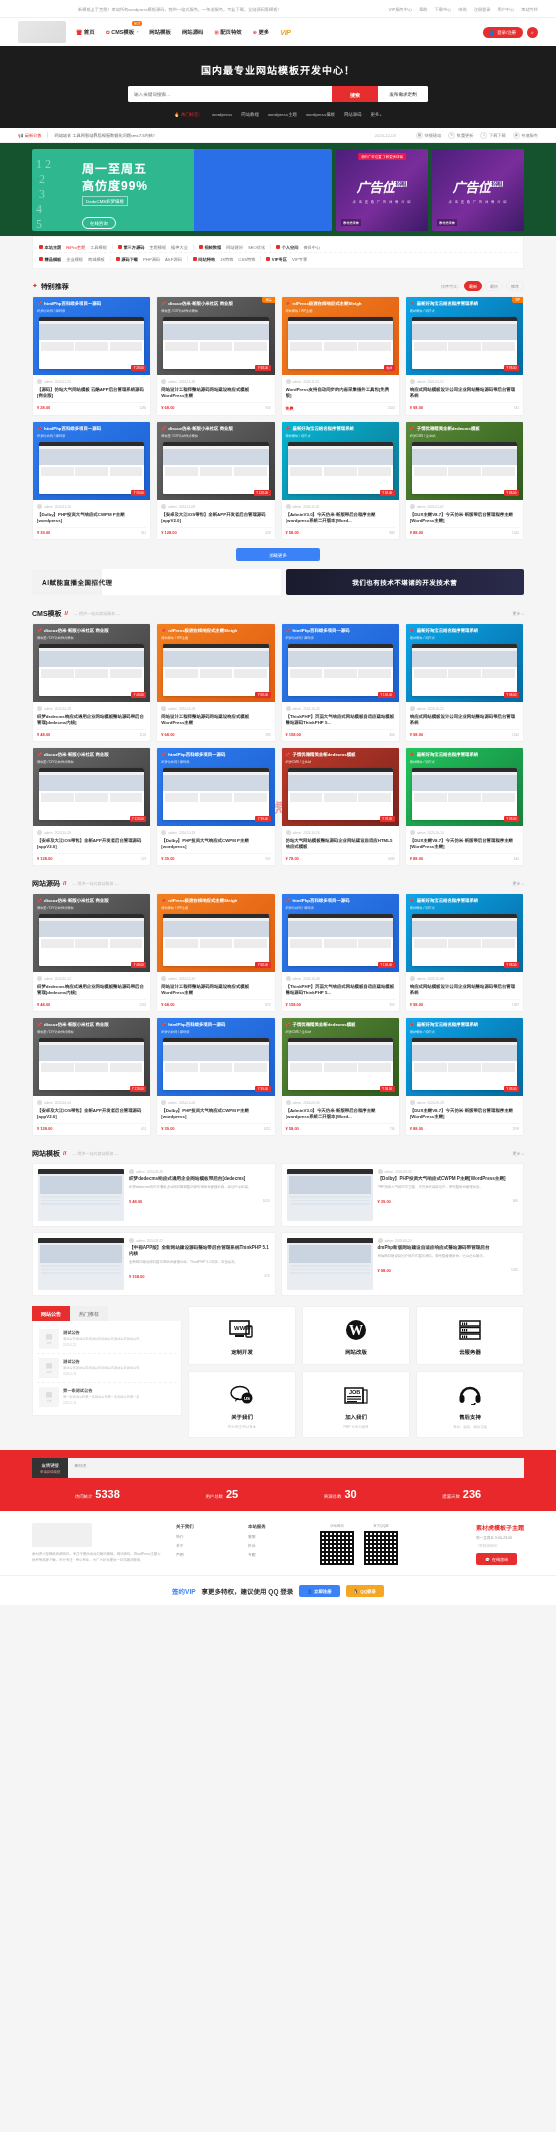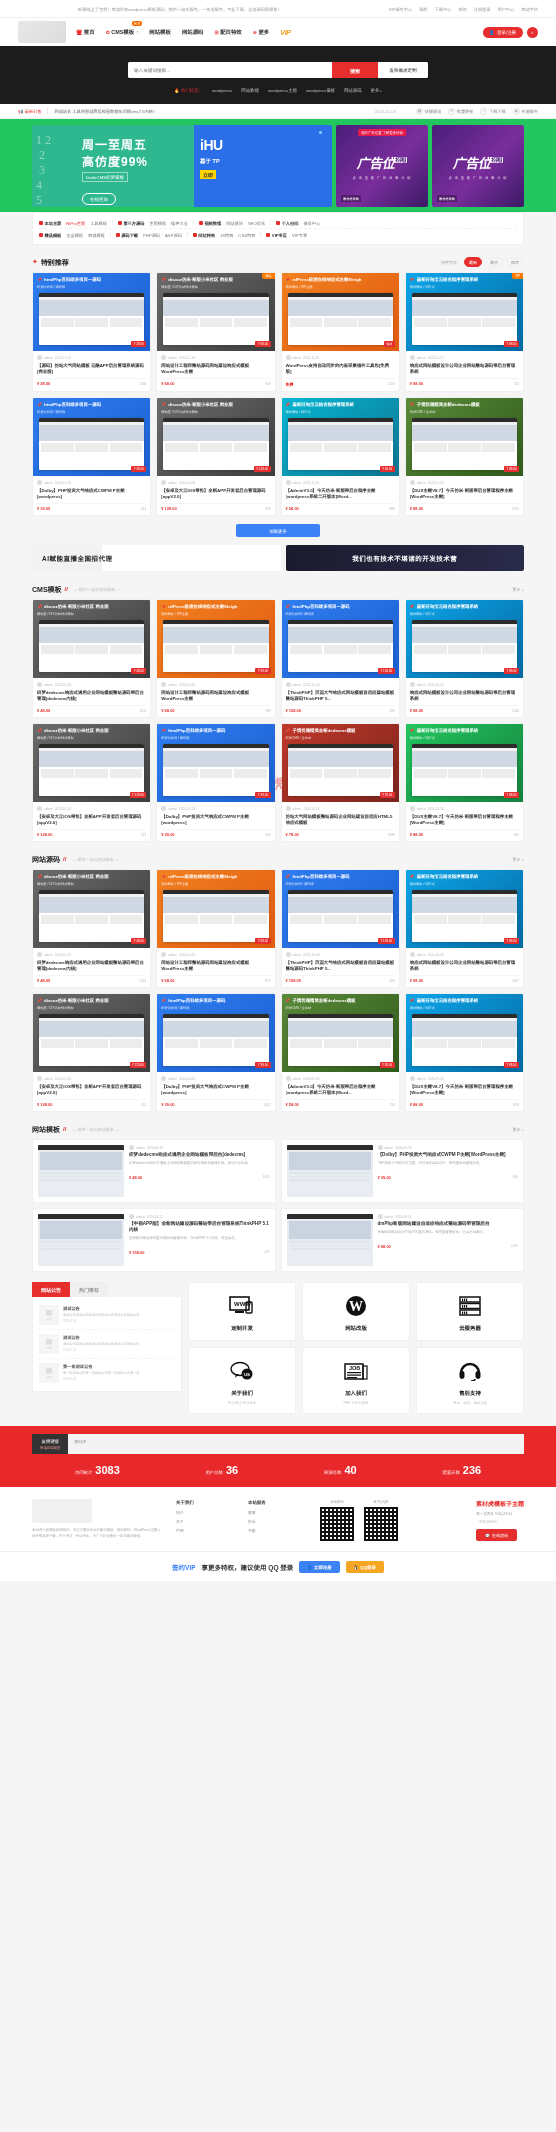--- a/index.html
+++ b/index.html
@@ -127,21 +127,21 @@
   .notice-actions { display: flex; gap: 7px; }
   .notice-act { display: flex; align-items: center; gap: 1.5px; color: #888; }
   .notice-act .dot {
     width: 7px; height: 7px; border-radius: 50%;
     border: 0.7px solid #ddd; display: flex;
     align-items: center; justify-content: center; font-size: 3.6px; color: #999;
   }
 
   
   .bannerrow {
-    background: #22c55e; padding: 6px 0 5px;
+    background: #14532d; padding: 6px 0 5px;
     display: flex; gap: 4px; justify-content: center;
   }
   .banner-main {
     width: 300px; height: 82px; border-radius: 2px; overflow: hidden;
     position: relative;
     background: linear-gradient(90deg,#2fb790 0 54%, #2b6fe8 54% 100%);
     display: flex;
   }
   .bm-left { width: 54%; position: relative; padding: 10px 0 0 10px; color: #fff; }
   .bm-left .clock {
@@ -449,20 +449,21 @@
       <div class="btn-login">
         <span>👤</span>
         <span>登录/注册</span>
       </div>
       <div class="circle-btn">⌕</div>
     </div>
   </div>
 </div>
 
 <div class="hero">
+  <h1>国内最专业网站模板开发中心！</h1>
   <div class="searchbox">
     <input type="text" placeholder="输入关键词搜索..." style="">
     <div class="search-btn">搜索</div>
     <div class="custom-btn">发布需求定制</div>
   </div>
   <div class="hottags">
     <span class="lbl">
       <span>🔥</span>
       <span>热门标签：</span>
     </span>
@@ -506,26 +507,20 @@
 </div>
 
 <div class="bannerrow">
   <div class="banner-main">
     <div class="bm-left">
       <div class="clock">1 2<br>&nbsp;2<br>&nbsp;3<br>4<br>5</div>
       <div class="bm-head">周一至周五</div>
       <div class="bm-head">高仿度99%</div>
       <div class="bm-sub">DedeCMS织梦模板</div>
       <div class="bm-cta">在线咨询</div>
-    </div>
-    <div class="bm-right">
-      <div class="dotb"></div>
-      <div class="ihu">iHU</div>
-      <div class="sub2">基于 TP</div>
-      <div class="tag-y">立即</div>
     </div>
   </div>
 
   <div class="banner-ad">
     <div class="ad-top">您的广告位置 了解更多详情</div>
     <div class="ad-main">
       <span>广告位</span><sup>招租</sup>
     </div>
     <div class="ad-dots">点 击 查 看 广 告 详 情 介 绍</div>
     <div class="ad-bl">素材虎采集</div>
@@ -1724,29 +1719,29 @@
   <div class="fl-row">
     <div class="fl-label">
       <span>友情链接</span>
       <b>申请友情链接</b>
     </div>
     <div class="fl-box">素材虎</div>
   </div>
   <div class="statrow">
     <div class="stat">
       <span class="sl">访问统计</span>
-      <span class="sv">3083</span>
+      <span class="sv">5338</span>
     </div>
     <div class="stat">
       <span class="sl">用户总数</span>
-      <span class="sv">36</span>
+      <span class="sv">25</span>
     </div>
     <div class="stat">
       <span class="sl">资源总数</span>
-      <span class="sv">40</span>
+      <span class="sv">30</span>
     </div>
     <div class="stat">
       <span class="sl">运营天数</span>
       <span class="sv">236</span>
     </div>
   </div>
 </div>
 
 <div class="footer">
   <div class="fgrid">

